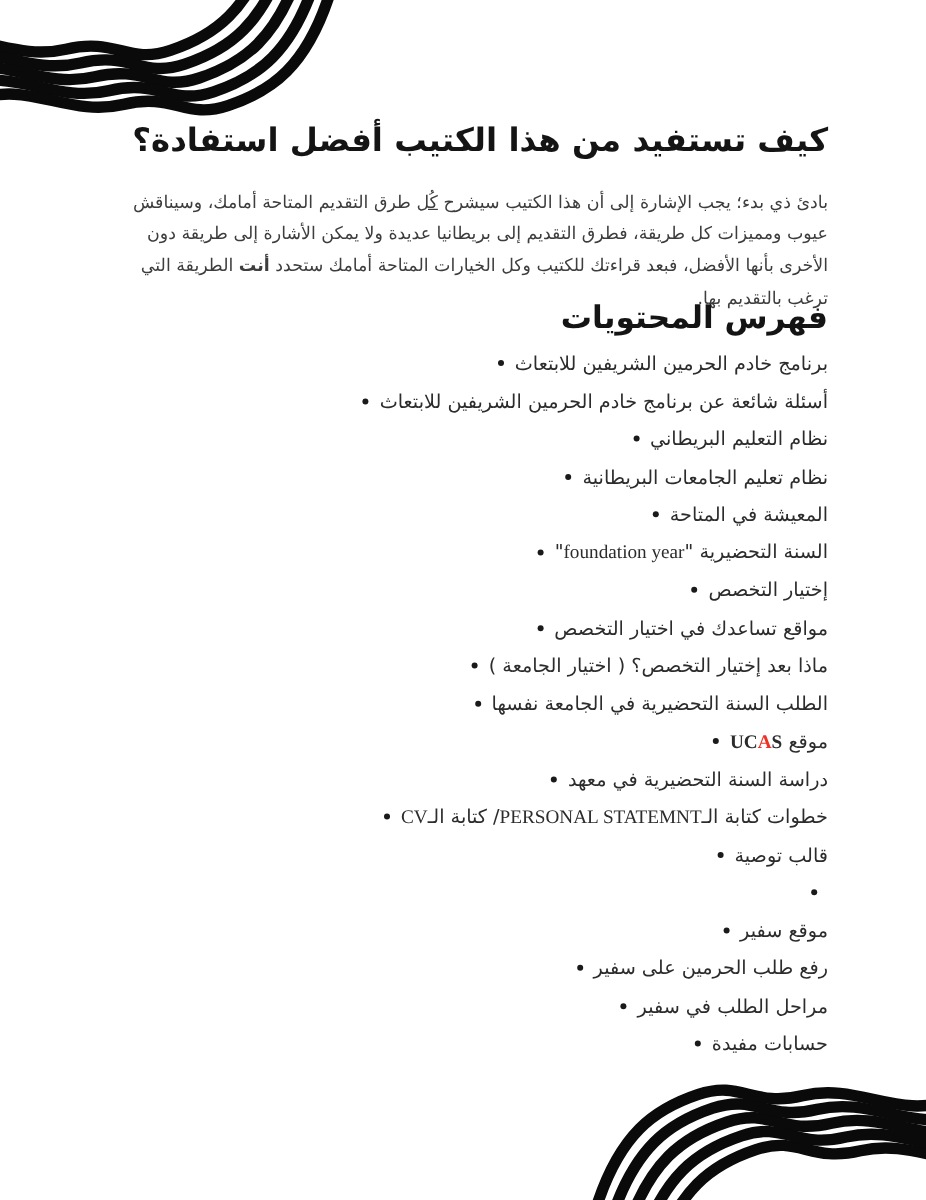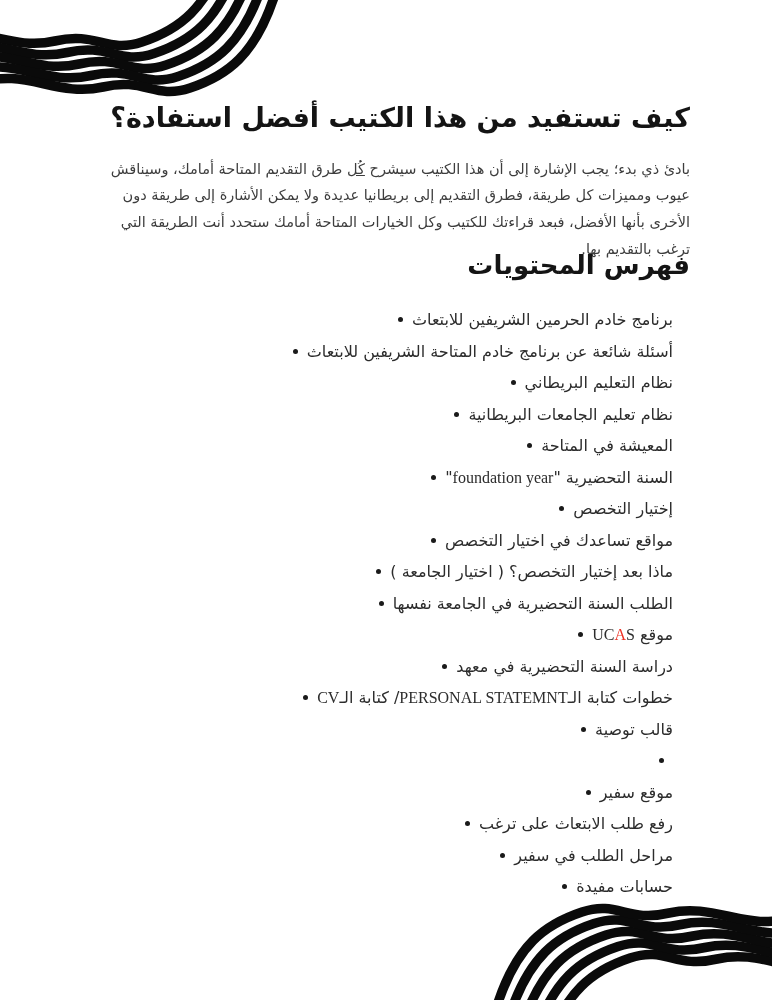--- a/index.html
+++ b/index.html
@@ -24,33 +24,33 @@
     direction:rtl;text-align:right;
     font-size:14.5px;line-height:1.85;color:#3d3d3d;
   }
   .h2{
     position:absolute;top:228px;left:60px;right:82px;
     direction:rtl;text-align:right;
     font-size:26px;font-weight:bold;color:#141414;
   }
   .toc{
     position:absolute;top:287px;right:82px;left:60px;
-    margin:17px;padding:0;list-style:none;
+    margin:0;padding:0;list-style:none;
   }
   .toc li{
     display:flex;justify-content:flex-end;align-items:center;
     height:31.5px;font-size:16px;color:#2c2c2c;
   }
   .dot{
     width:5px;height:5px;border-radius:50%;
     background:#1a1a1a;margin-right:9px;flex:0 0 auto;
   }
   .item-text{white-space:nowrap;}
   .latin{font-family:"Liberation Serif","DejaVu Serif",serif;}
-  .b{font-weight:normal;}
+  .b{font-weight:bold;}
   .u{text-decoration:underline;}
 </style>
 </head>
 <body>
 
 <div class="page">
 
   <svg class="wave tl" width="310" height="120" viewBox="0 0 310 120" aria-hidden="true">
     <g fill="none" stroke="#0a0a0a" stroke-width="9.5">
       <path d="M -70 38 C -25 20, 8 52, 55 41 C 97 31, 106 54, 142 42 C 178 30, 208 10, 228 -55"></path>
@@ -77,21 +77,21 @@
 
   <h2 class="h2" dir="rtl">فهرس المحتويات</h2>
 
   <ul class="toc">
       <li>
         <span class="dot"></span>
         <span class="item-text" dir="rtl"><span>برنامج خادم الحرمين الشريفين للابتعاث</span></span>
       </li>
       <li>
         <span class="dot"></span>
-        <span class="item-text" dir="rtl"><span>أسئلة شائعة عن برنامج خادم المتاحة الشريفين للابتعاث</span></span>
+        <span class="item-text" dir="rtl"><span>أسئلة شائعة عن برنامج خادم الحرمين الشريفين للابتعاث</span></span>
       </li>
       <li>
         <span class="dot"></span>
         <span class="item-text" dir="rtl"><span>نظام التعليم البريطاني</span></span>
       </li>
       <li>
         <span class="dot"></span>
         <span class="item-text" dir="rtl"><span>نظام تعليم الجامعات البريطانية</span></span>
       </li>
       <li>
@@ -136,21 +136,21 @@
       </li>
       <li>
         <span class="dot"></span>
       </li>
       <li>
         <span class="dot"></span>
         <span class="item-text" dir="rtl"><span>موقع سفير</span></span>
       </li>
       <li>
         <span class="dot"></span>
-        <span class="item-text" dir="rtl"><span>رفع طلب الابتعاث على ترغب</span></span>
+        <span class="item-text" dir="rtl"><span>رفع طلب الحرمين على سفير</span></span>
       </li>
       <li>
         <span class="dot"></span>
         <span class="item-text" dir="rtl"><span>مراحل الطلب في سفير</span></span>
       </li>
       <li>
         <span class="dot"></span>
         <span class="item-text" dir="rtl"><span>حسابات مفيدة</span></span>
       </li>
     </ul>

